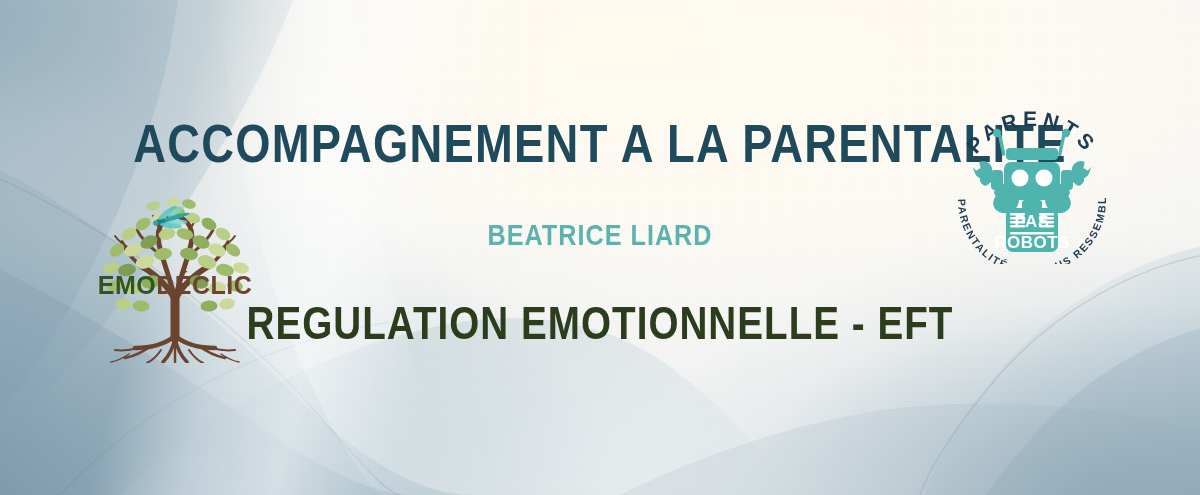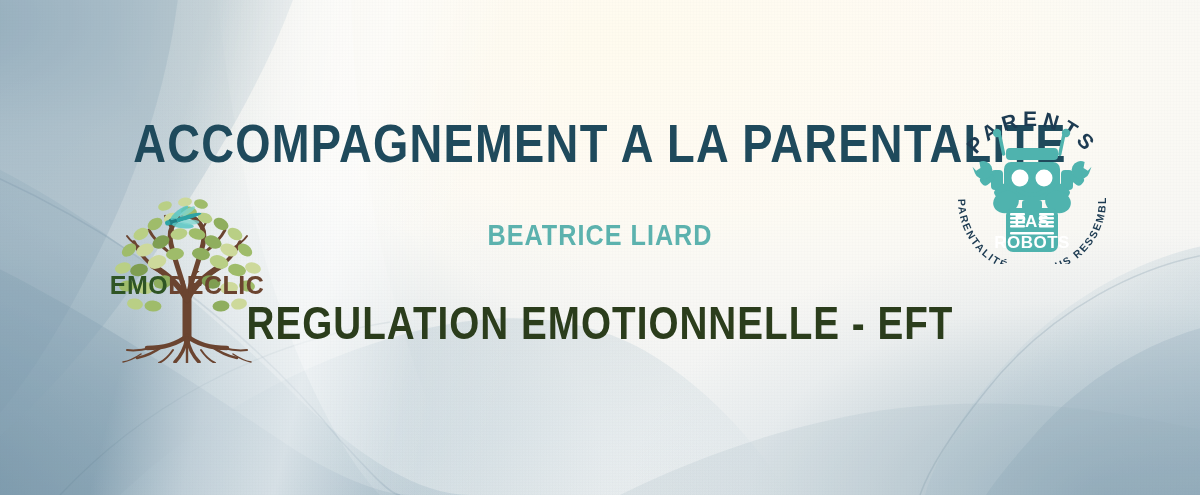--- a/index.html
+++ b/index.html
@@ -105,21 +105,21 @@
   #topic {
     top:296px;
     font-size:46px;
     letter-spacing:1.2px;
     color:#2b3d1c;
     transform:scaleX(0.84);
   }
 
   
   .logo { position:absolute; }
-  #logo-emodeclic { left:101px;  top:188px; width:172px; height:175px; }
+  #logo-emodeclic { left:89px;  top:188px; width:172px; height:175px; }
   #logo-parents   { left:948px; top:96px;  width:168px; height:168px; }
 </style>
 </head>
 <body>
 
 <div id="banner">
 
   <div class="bg-layer bg-base"></div>
   <div class="bg-layer bg-blob-tl"></div>
   <div class="bg-layer bg-blob-bl"></div>

